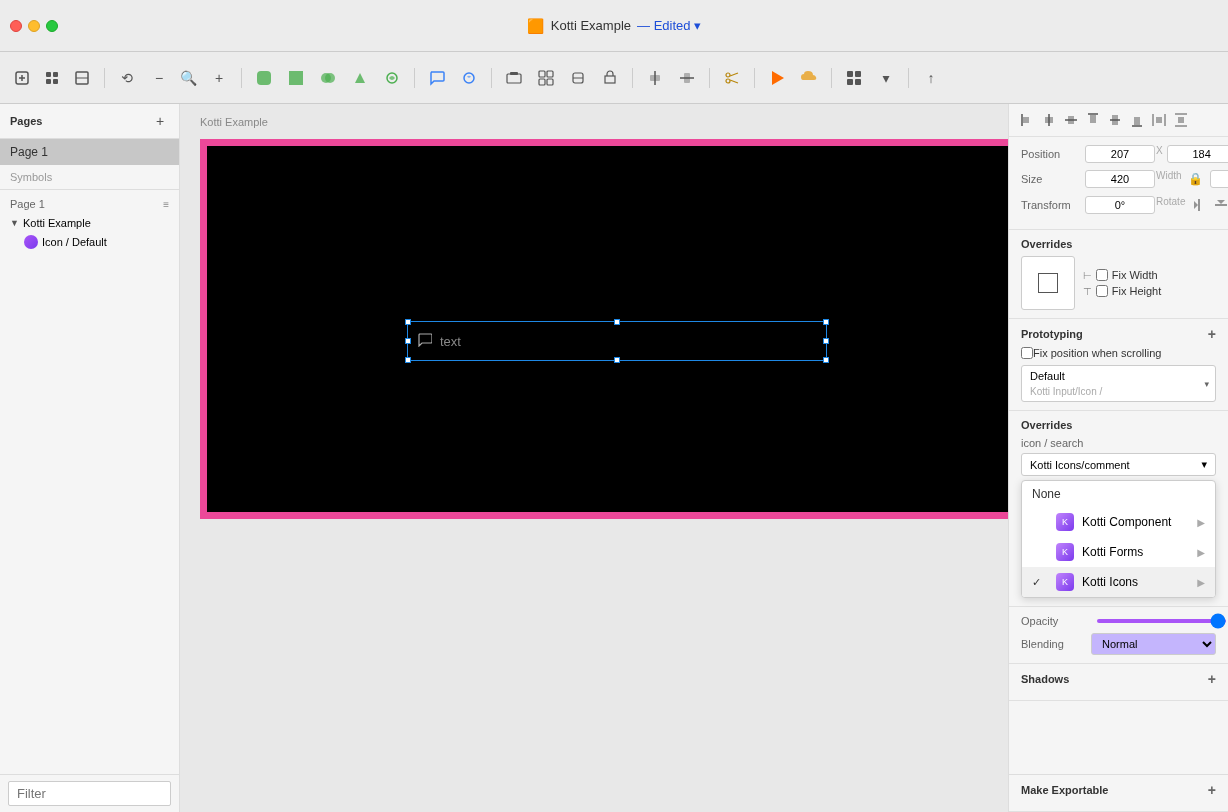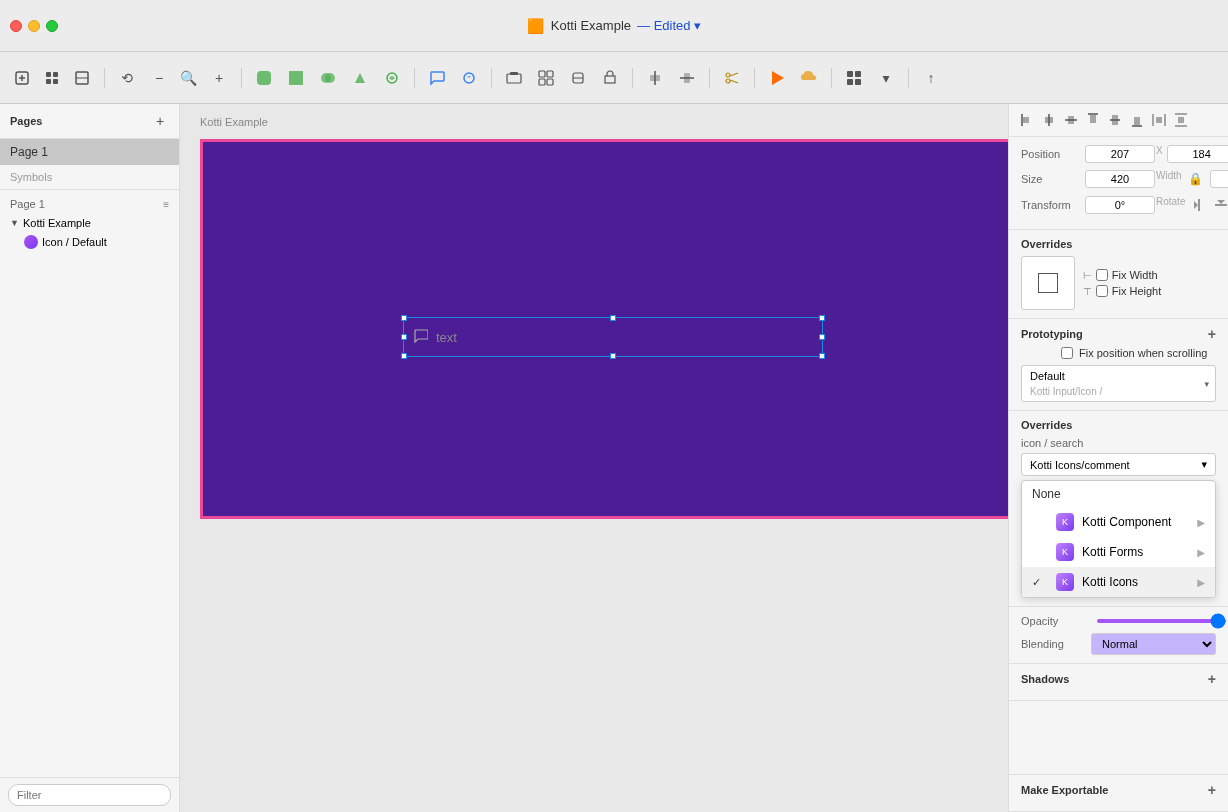--- a/index.html
+++ b/index.html
@@ -25,26 +25,26 @@
     
     .sidebar-left { width: 180px; background: #f5f5f5; border-right: 1px solid #ddd; display: flex; flex-direction: column; }
     .pages-header { display: flex; align-items: center; justify-content: space-between; padding: 8px 10px; font-size: 11px; font-weight: 600; color: #333; border-bottom: 1px solid #ddd; }
     .page-item { padding: 6px 10px; font-size: 12px; color: #333; cursor: pointer; }
     .page-item.active { background: #c7c7c7; }
     .symbols-header { padding: 6px 10px; font-size: 11px; color: #999; }
     .layer-group { display: flex; align-items: center; gap: 4px; padding: 3px 10px; cursor: pointer; }
     .layer-item { display: flex; align-items: center; gap: 4px; padding: 3px 10px 3px 24px; cursor: pointer; font-size: 11px; }
     .layer-item-icon { width: 14px; height: 14px; border-radius: 50%; background: linear-gradient(135deg, #a855f7, #7c3aed); display: inline-block; }
     .sidebar-filter { padding: 6px 8px; border-top: 1px solid #ddd; margin-top: auto; }
-    .filter-input { width: 100%; padding: 4px 8px; border: 1px solid #ccc; border-radius: 10px; font-size: 11px; background: #fff; outline: none; }
+    .filter-input { width: 100%; padding: 4px 8px; border: 1px solid #ccc; border-radius: 2px; font-size: 13px; background: #fff; outline: none; }
 
     
     .canvas { flex: 1; background: #e8e8e8; overflow: hidden; position: relative; }
     .canvas-label { position: absolute; top: 12px; left: 20px; font-size: 11px; color: #888; }
-    .canvas-frame { position: absolute; top: 35px; left: 20px; width: 869px; height: 380px; background: #4c1d95; border: 3px solid #ec4899; }
+    .canvas-frame { position: absolute; top: 35px; left: 20px; width: 869px; height: 380px; background: #000000; border: 7px solid #ec4899; }
     .canvas-element { position: absolute; top: 175px; left: 200px; width: 420px; height: 40px; border: 1px solid #1e88e5; display: flex; align-items: center; padding: 0 10px; gap: 8px; background: transparent; cursor: default; }
     .canvas-element-icon { color: #aaa; font-size: 14px; }
     .canvas-element-text { font-size: 13px; color: #888; }
     .resize-handle { position: absolute; width: 6px; height: 6px; background: #fff; border: 1px solid #1e88e5; }
     .rh-tl { top: -3px; left: -3px; }
     .rh-tm { top: -3px; left: calc(50% - 3px); }
     .rh-tr { top: -3px; right: -3px; }
     .rh-ml { top: calc(50% - 3px); left: -3px; }
     .rh-mr { top: calc(50% - 3px); right: -3px; }
     .rh-bl { bottom: -3px; left: -3px; }
@@ -70,21 +70,21 @@
     .section-add { font-size: 14px; color: #666; cursor: pointer; line-height: 1; }
 
     .resizing-section { padding: 8px 12px; border-bottom: 1px solid #e0e0e0; }
     .resizing-grid { display: flex; align-items: center; gap: 8px; }
     .resizing-box { width: 54px; height: 54px; border: 1px solid #ccc; border-radius: 3px; position: relative; background: #fff; }
     .resizing-inner { position: absolute; top: 50%; left: 50%; transform: translate(-50%, -50%); width: 20px; height: 20px; border: 1.5px solid #555; }
     .fix-options { display: flex; flex-direction: column; gap: 4px; }
     .fix-row { display: flex; align-items: center; gap: 4px; font-size: 11px; color: #333; }
 
     .proto-section { padding: 8px 12px; border-bottom: 1px solid #e0e0e0; }
-    .checkbox-row { display: flex; gap: 6px; font-size: 11px; color: #333; margin-left: 40px; }
+    .checkbox-row { display: flex; font-size: 11px; color: #333; }
     input[type="checkbox"] { width: 12px; height: 12px; }
 
     .dropdown-row { display: flex; align-items: center; border: 1px solid #ccc; border-radius: 3px; background: #fff; margin-top: 6px; }
     .dropdown-value { flex: 1; padding: 4px 8px; font-size: 11px; }
     .dropdown-sub { font-size: 10px; color: #aaa; padding: 0 8px 4px; }
     .dropdown-arrow { padding: 0 6px; color: #666; font-size: 9px; cursor: pointer; }
 
     .overrides-section { padding: 8px 12px; border-bottom: 1px solid #e0e0e0; }
     .override-label { font-size: 11px; color: #666; margin-bottom: 4px; }
     .dropdown-selected { display: flex; align-items: center; justify-content: space-between; padding: 4px 8px; font-size: 11px; border-bottom: 1px solid #eee; }

